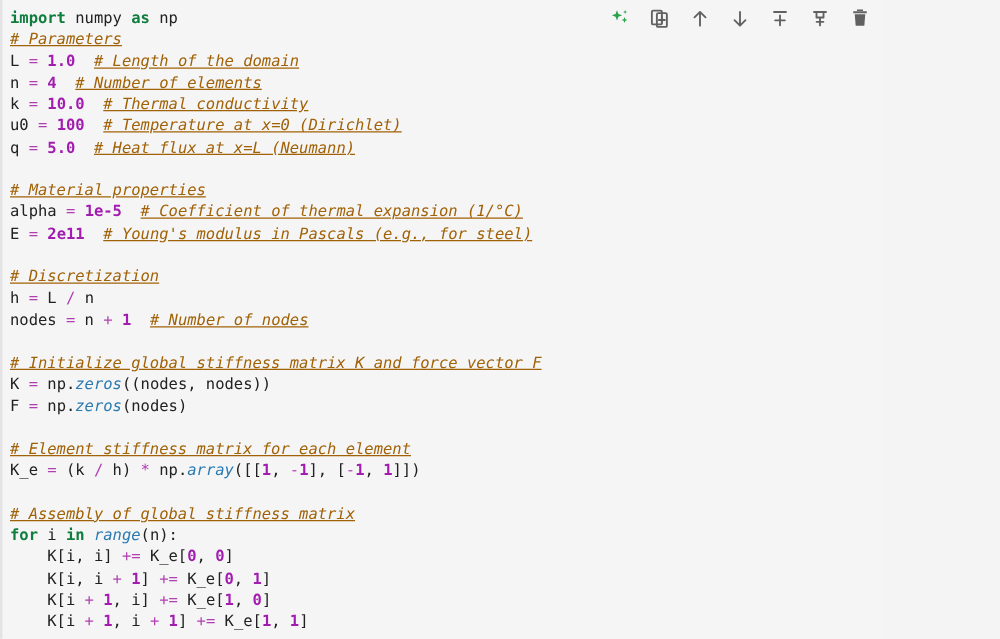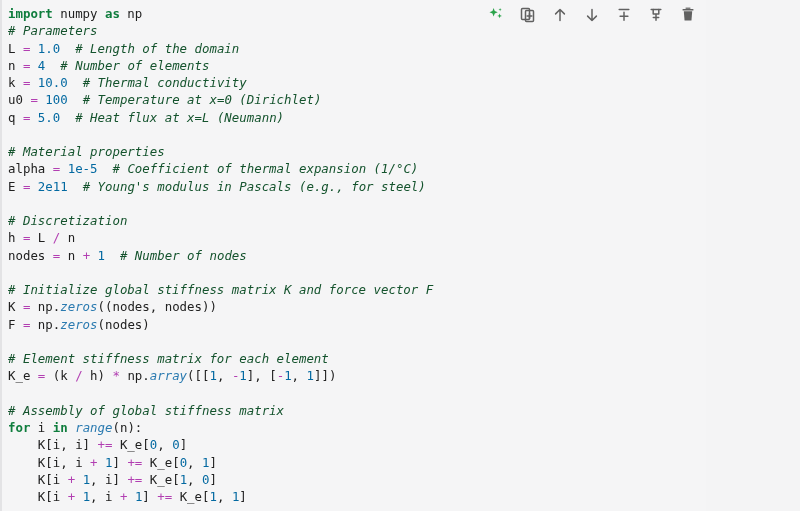--- a/index.html
+++ b/index.html
@@ -68,23 +68,23 @@
     font-size: 12.4px;
     line-height: 17.25px;
     white-space: pre;
     color: #212121;
     -webkit-font-smoothing: antialiased;
   }
   .ln { height: 17.25px; }
 
   
   .t-kw  { color: #0f7d3d; font-weight: bold; }   
-  .t-com { color: #14532d; font-style: italic; }  
+  .t-com { color: #a16207; font-style: italic; text-decoration: underline; }  
   .t-op  { color: #b23fb2; }                      
-  .t-num { color: #0369a1; font-weight: normal; }   
+  .t-num { color: #a21caf; font-weight: bold; }   
   .t-fn  { color: #2a7ab0; font-style: italic; }                      
   .t-nm  { color: #212121; }                      
 </style>
 </head>
 <body>
 
 <div id="cell">
 
   <div id="cell-toolbar">
 

